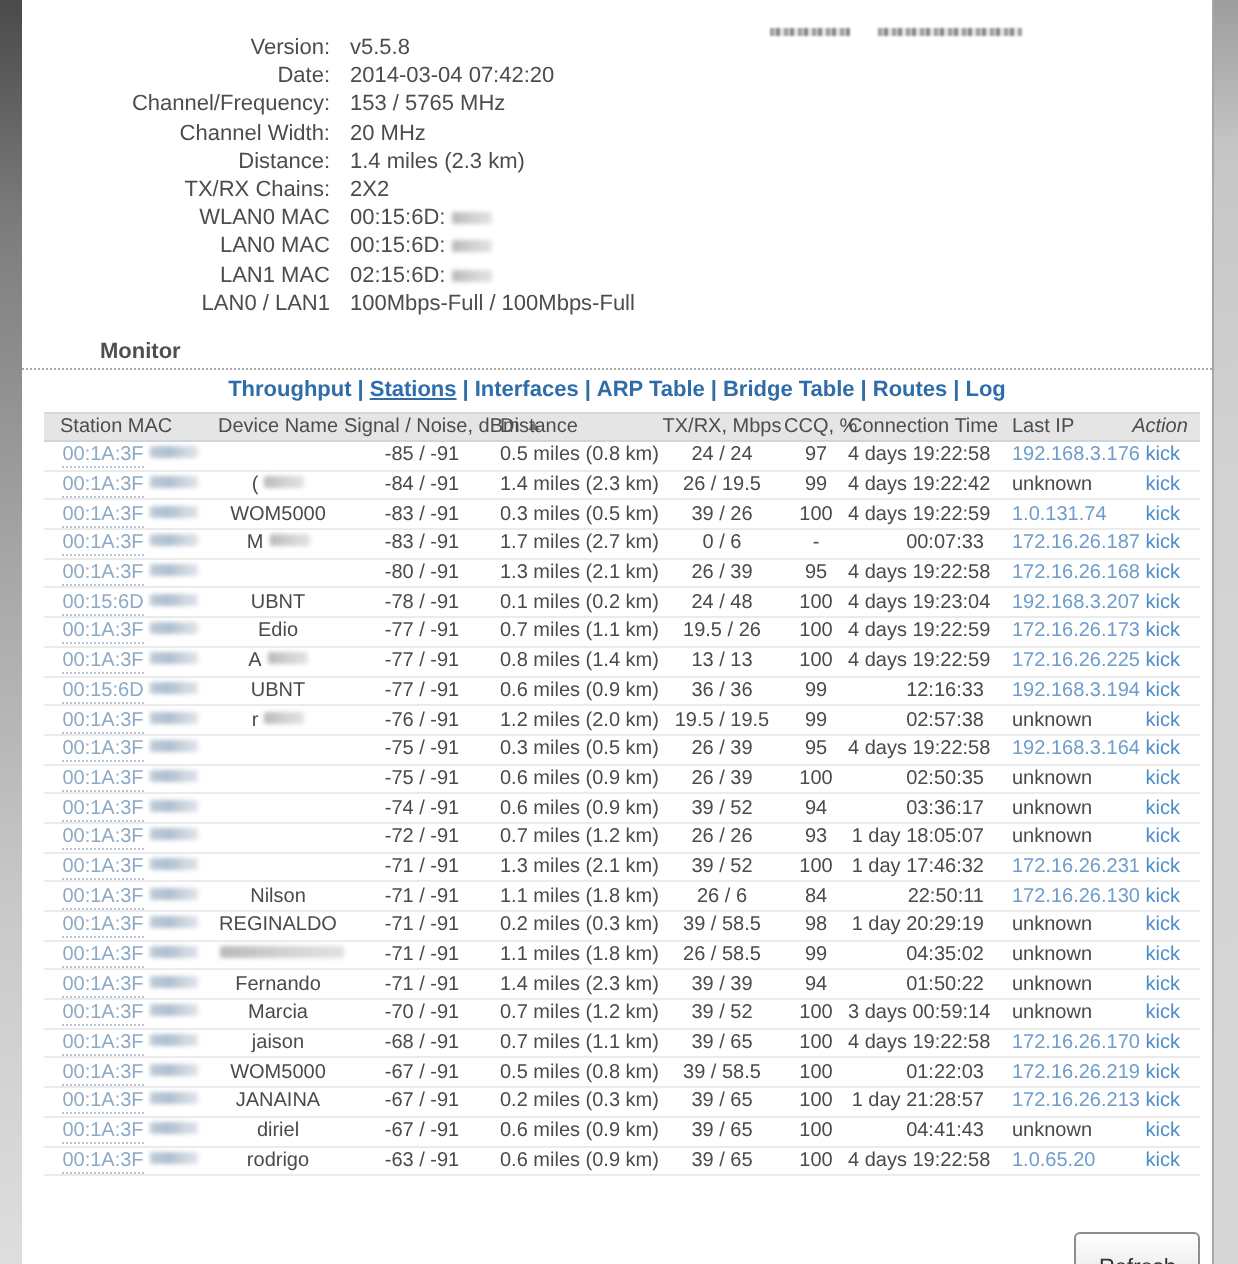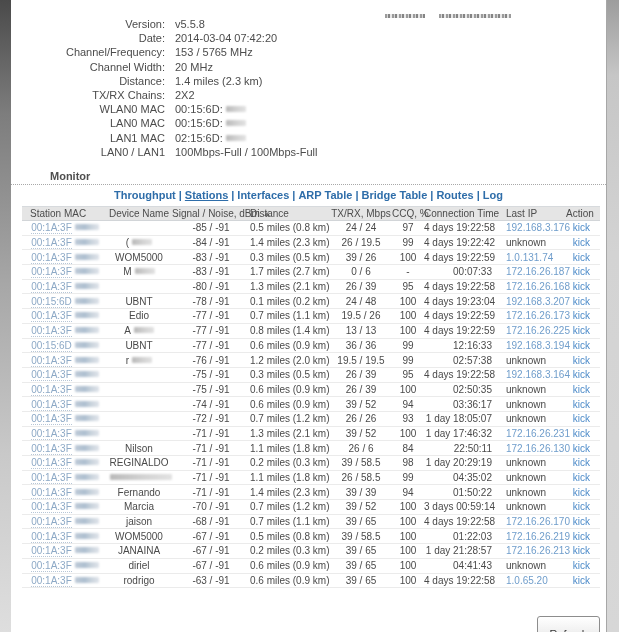--- a/index.html
+++ b/index.html
@@ -55,21 +55,21 @@
   .stations td { height:14.7px; border-bottom:1px solid #ebebeb; white-space:nowrap; }
   .h-mac  { text-align:left; padding-left:8px; }
   .c-mac  { text-align:center; padding-left:2px; }
   .h-dev,.c-dev   { text-align:center;margin-top:38px; }
   .h-sig,.c-sig   { text-align:center; }
   .h-dist,.c-dist { text-align:left; }
   .h-tx,.c-tx     { text-align:center; }
   .h-ccq,.c-ccq   { text-align:center; }
   .h-time,.c-time { text-align:right; padding-right:4px; }
   .h-ip,.c-ip     { text-align:left; padding-left:10px; }
-  .h-act  { text-align:center; padding-right:6px; }
+  .h-act  { text-align:center; padding-right:6px;font-style:italic; }
   .c-act  { text-align:right; padding-right:10px; }
   .sortarrow { display:inline-block; width:0; height:0; margin-left:4px; vertical-align:1px;
     border-left:3px solid transparent; border-right:3px solid transparent; border-bottom:4px solid #7a7a7a; }
   a.maclink { color:#8da9c6; text-decoration:none; border-bottom:1px dotted #b7c6d6; cursor:pointer; }
   a.iplink  { color:#6f9dcb; text-decoration:none; cursor:pointer; }
   a.kicklink{ color:#4d8bc9; text-decoration:none; cursor:pointer; }
 
   
   .refresh { position:absolute; top:602px; right:6px; height:36px; padding:1px 11px;
     font-family:"Liberation Sans", sans-serif; font-size:11px; color:#333;

